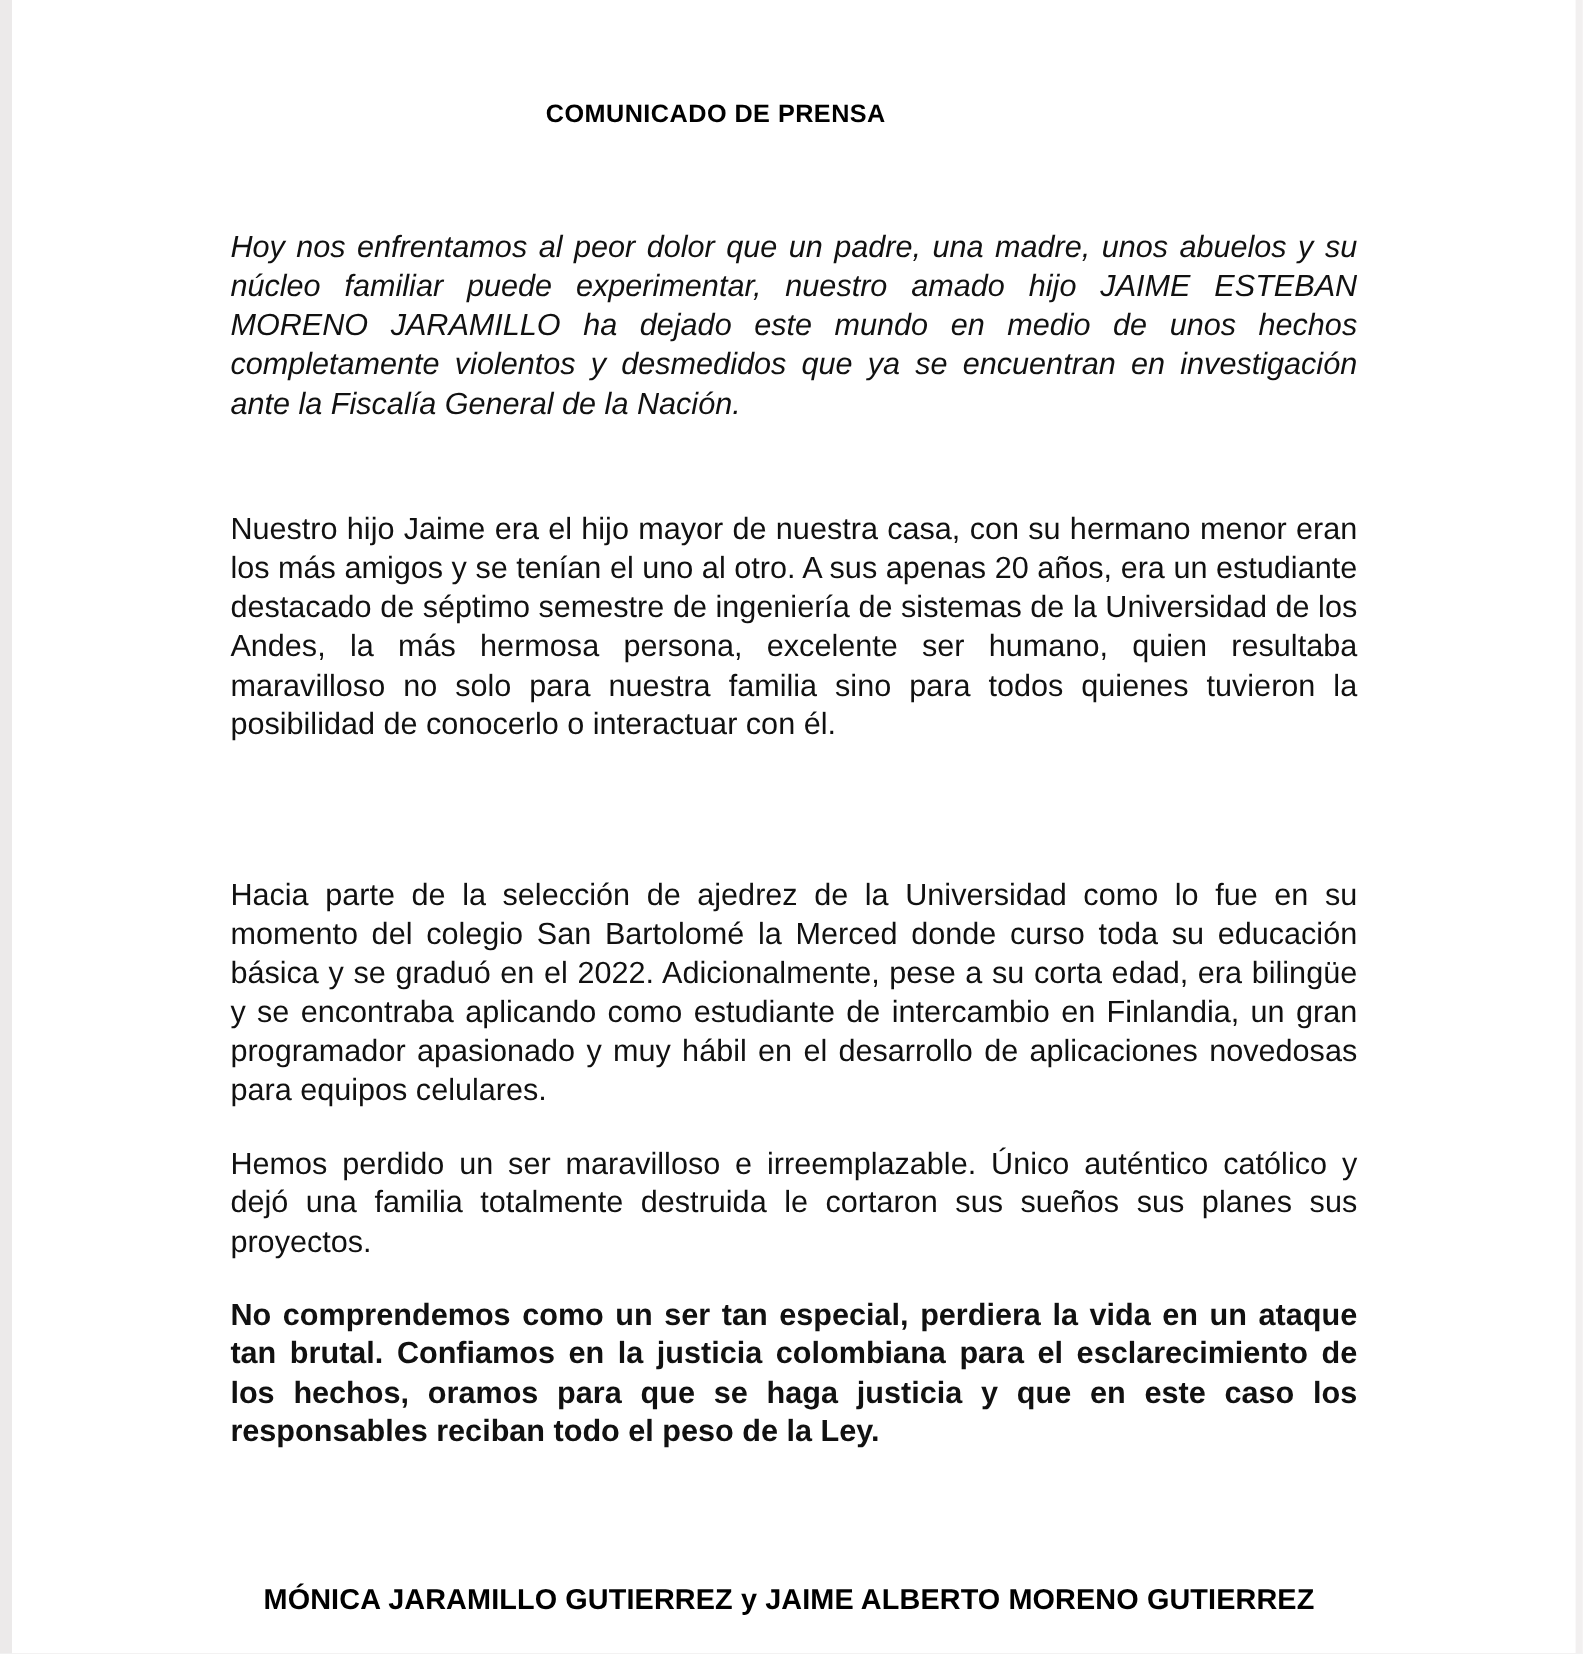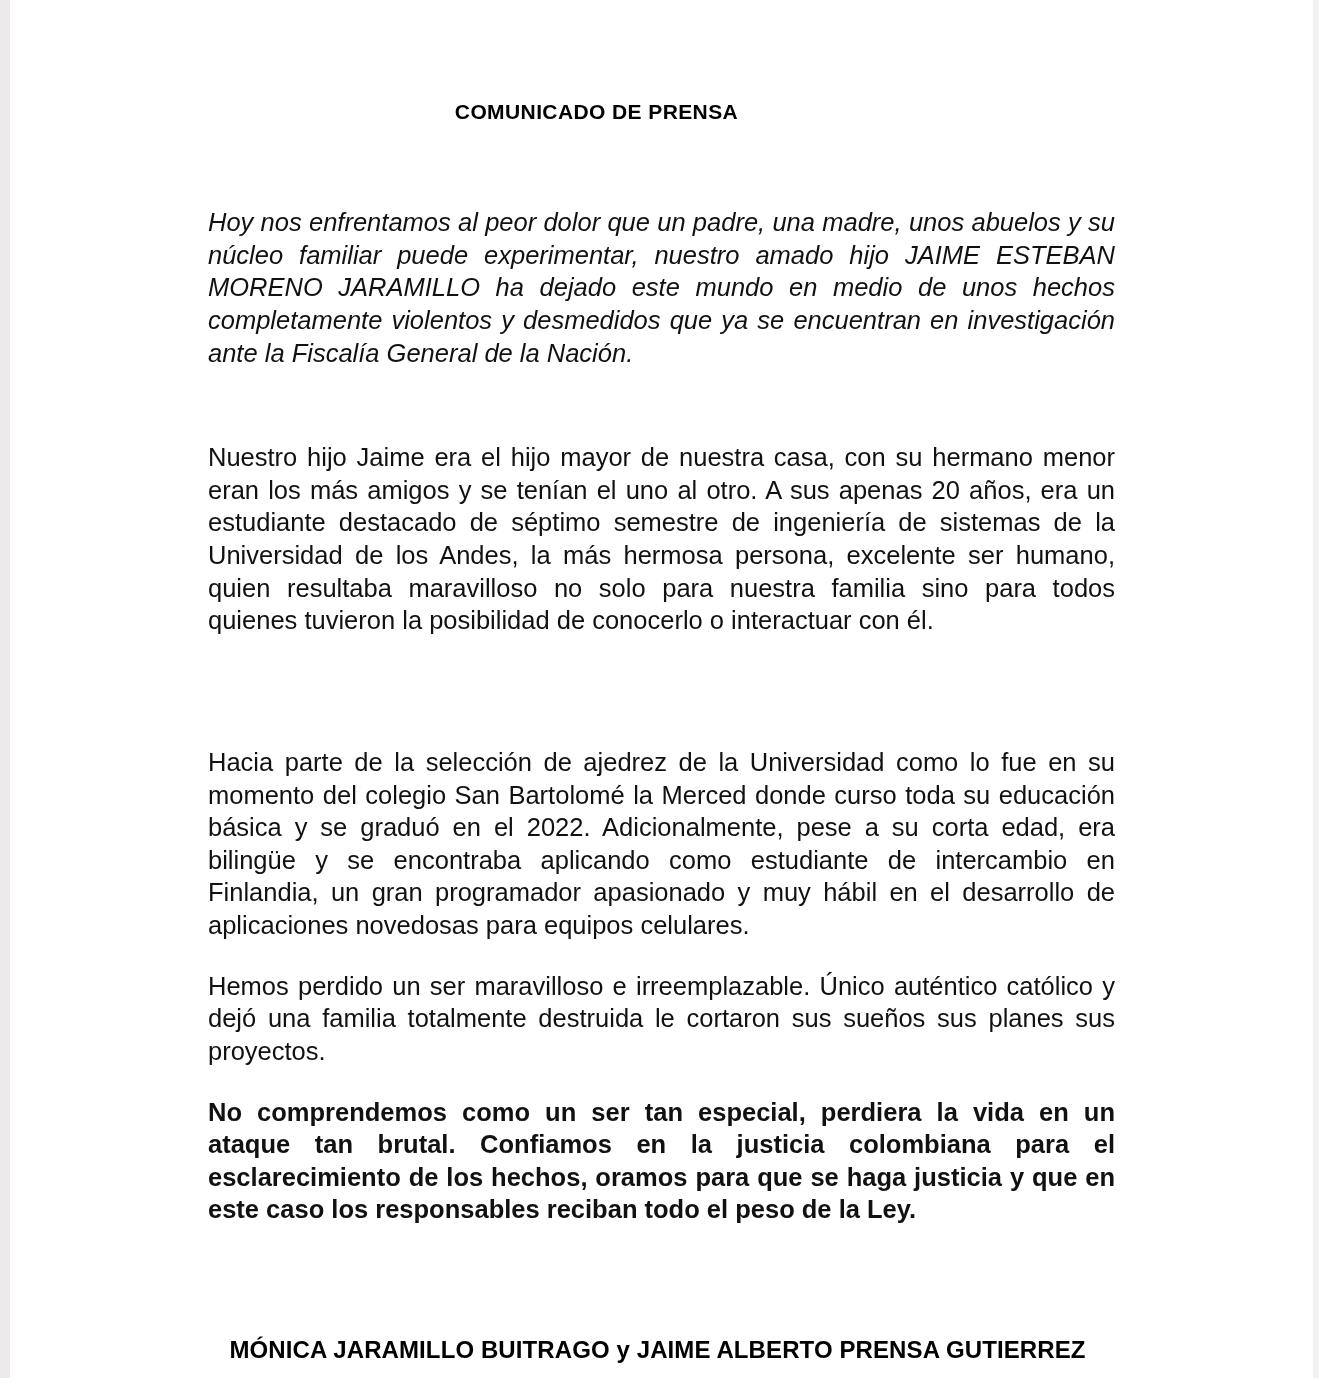--- a/index.html
+++ b/index.html
@@ -13,21 +13,21 @@
     font-family: "Liberation Sans", sans-serif;
     color: #000;
     overflow: hidden;
   }
   .page {
     position: relative;
     width: 1319px;
     height: 1378px;
     background: #ffffff;
     box-sizing: border-box;
-    padding: 16px;
+    padding: 0;
   }
   
   .page::before {
     content: "";
     position: absolute;
     left: 0; top: 0; bottom: 0;
     width: 10px;
     background: #eceaea;
     pointer-events: none;
   }
@@ -98,18 +98,18 @@
 
     <p class="body-text para-2">Nuestro hijo Jaime era el hijo mayor de nuestra casa, con su hermano menor eran los más amigos y se tenían el uno al otro. A sus apenas 20 años, era un estudiante destacado de séptimo semestre de ingeniería de sistemas de la Universidad de los Andes, la más hermosa persona, excelente ser humano, quien resultaba maravilloso no solo para nuestra familia sino para todos quienes tuvieron la posibilidad de conocerlo o interactuar con él.</p>
 
     <p class="body-text para-3">Hacia parte de la selección de ajedrez de la Universidad como lo fue en su momento del colegio San Bartolomé la Merced donde curso toda su educación básica y se graduó en el 2022. Adicionalmente, pese a su corta edad, era bilingüe y se encontraba aplicando como estudiante de intercambio en Finlandia, un gran programador apasionado y muy hábil en el desarrollo de aplicaciones novedosas para equipos celulares.</p>
 
     <p class="body-text para-4">Hemos perdido un ser maravilloso e irreemplazable. Único auténtico católico y dejó una familia totalmente destruida le cortaron sus sueños sus planes sus proyectos.</p>
 
     <p class="body-text para-5">No comprendemos como un ser tan especial, perdiera la vida en un ataque tan brutal. Confiamos en la justicia colombiana para el esclarecimiento de los hechos, oramos para que se haga justicia y que en este caso los responsables reciban todo el peso de la Ley.</p>
 
     <div class="signature-block">
-      <p class="signature-names">MÓNICA JARAMILLO BUITRAGO y JAIME ALBERTO PRENSA GUTIERREZ</p>
+      <p class="signature-names">MÓNICA JARAMILLO GUTIERREZ y JAIME ALBERTO MORENO GUTIERREZ</p>
       <p class="signature-role">Padres sin consuelo</p>
     </div>
 
   </div>
 </div>
 
 </body></html>

